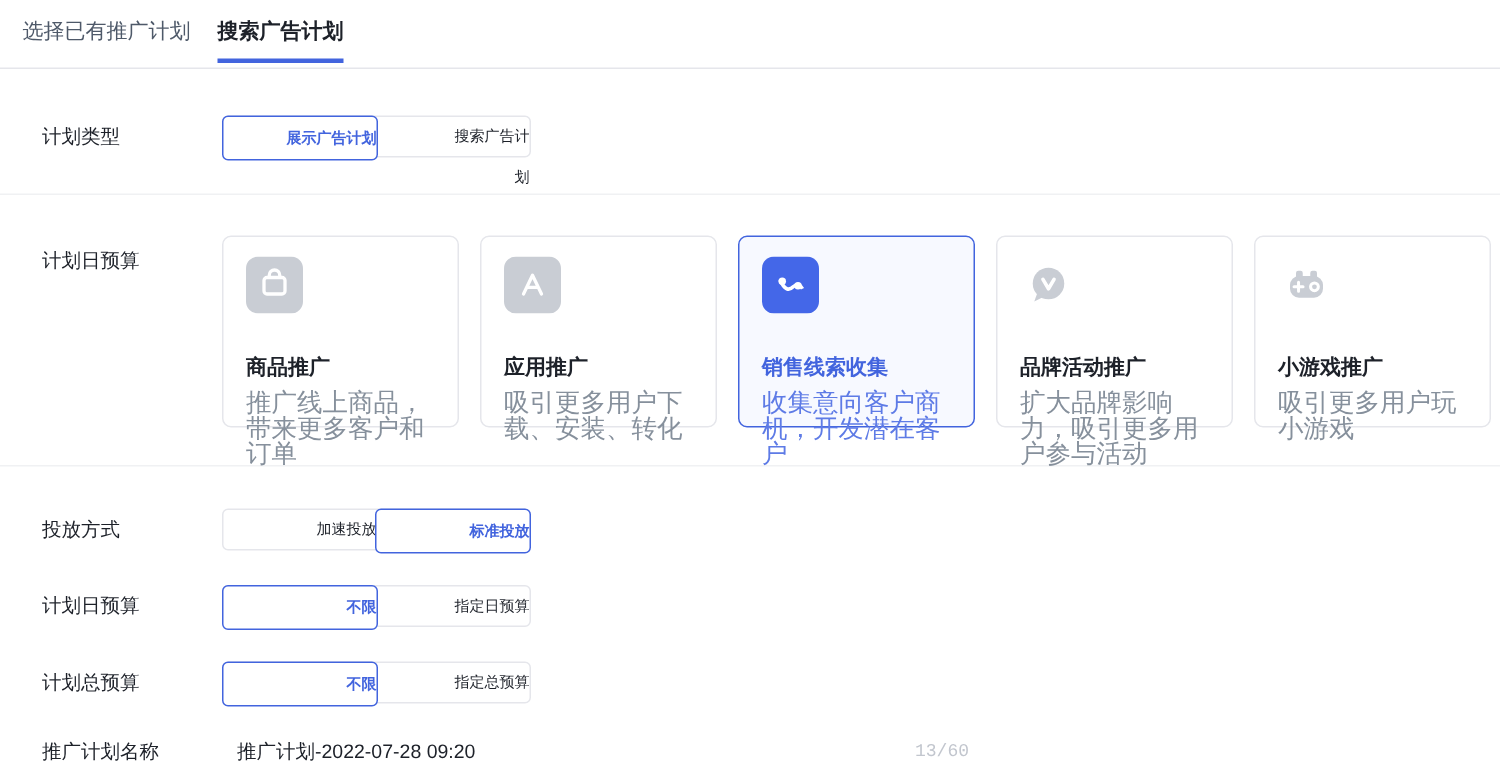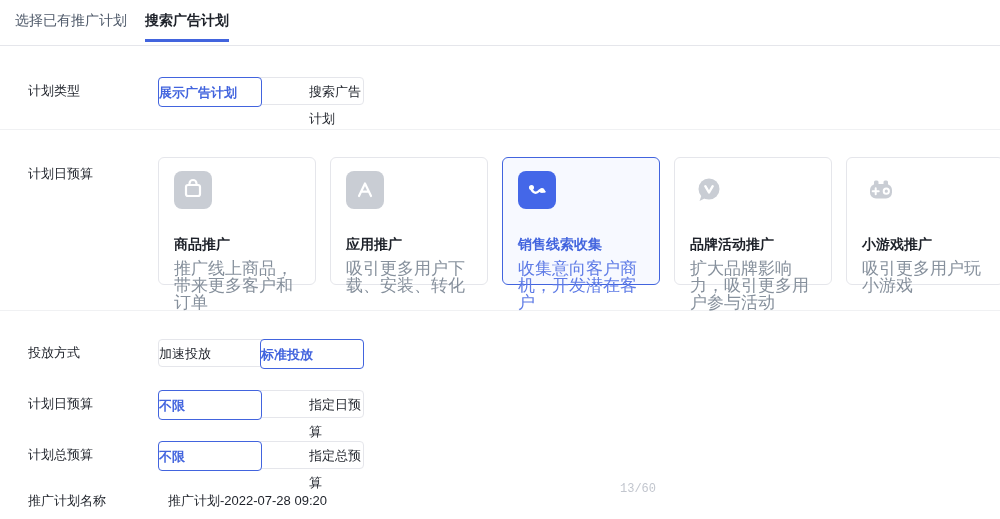--- a/index.html
+++ b/index.html
@@ -16,50 +16,50 @@
   *{margin:0;padding:0;box-sizing:border-box;font-family:"Liberation Sans","DejaVu Sans",sans-serif;}
   html,body{width:1000px;height:519px;background:#fff;overflow:hidden;}
 
   
   .tabbar{position:relative;height:46px;border-bottom:1px solid var(--border);display:flex;align-items:flex-start;padding-left:15px;}
   .tab{height:42px;display:flex;align-items:center;font-size:14px;color:#4E5969;cursor:pointer;margin-right:18px;border-bottom:3px solid transparent;padding-top:2px;}
   .tab.active{color:var(--dark);font-weight:bold;border-bottom-color:var(--accent);}
 
   
   .section{padding-left:28px;}
-  .row{display:flex;align-items:center;gap:10px;}
+  .row{display:flex;align-items:center;}
   .row-label{width:120px;flex-shrink:0;font-size:13px;color:var(--dark);}
 
   .sec1{padding-top:31px;padding-bottom:24px;border-bottom:1px solid var(--divider);}
   .sec2{padding-top:27px;padding-bottom:25px;border-bottom:1px solid var(--divider);}
   .sec3{padding-top:28px;}
   .sec3 .row + .row{margin-top:23px;}
   .sec4{margin-top:13px;}
 
   
   .seg{display:inline-flex;height:28px;border:1px solid var(--border);border-radius:4px;background:#fff;}
-  .seg-btn{width:102px;height:28px;line-height:27px;text-align:left;font-size:13px;color:var(--dark);cursor:pointer;}
+  .seg-btn{width:102px;height:28px;line-height:27px;text-align:right;font-size:10px;color:var(--dark);cursor:pointer;}
   .seg-btn + .seg-btn{border-left:1px solid var(--border);}
   .seg-btn.on{position:relative;z-index:1;margin:-1px;width:104px;height:30px;line-height:29px;border:1px solid var(--accent);border-radius:4px;background:#fff;color:var(--accent);font-weight:bold;}
   .seg-btn.on + .seg-btn{border-left:none;padding-left:48px;}
 
   
   .cards-row{align-items:flex-start;}
   .cards-row .row-label{padding-top:8px;}
   .cards{display:flex;gap:14px;}
   .card{width:158px;height:128px;border:1px solid var(--border);border-radius:6px;background:#fff;padding:13px 15px 0 15px;cursor:pointer;flex-shrink:0;}
   .card .icon{display:block;width:38px;height:38px;}
   .card-title{margin-top:27px;font-size:14px;font-weight:bold;color:var(--dark);}
   .card-desc{margin-top:6px;font-size:17px;line-height:17px;color:var(--gray);}
   .card.selected{border-color:var(--accent);background:var(--accent-bg);}
   .card.selected .card-title{color:var(--accent);}
   .card.selected .card-desc{color:var(--accent-soft);}
 
   
-  .name-wrap{display:flex;width:512px;height:38px;border-bottom:1px solid var(--divider);}
+  .name-wrap{display:flex;align-items:center;width:512px;height:38px;border-bottom:1px solid var(--divider);}
   .name-input{flex:1;border:none;outline:none;background:transparent;font-size:13px;color:var(--dark);padding-left:10px;height:100%;}
   .name-counter{font-size:12px;color:#C2C6CE;margin-right:14px;white-space:nowrap;font-family:Liberation Mono, monospace;}
 </style>
 </head>
 <body>
 
 <div class="tabbar">
   <div class="tab">选择已有推广计划</div>
   <div class="tab active">搜索广告计划</div>
 </div>

